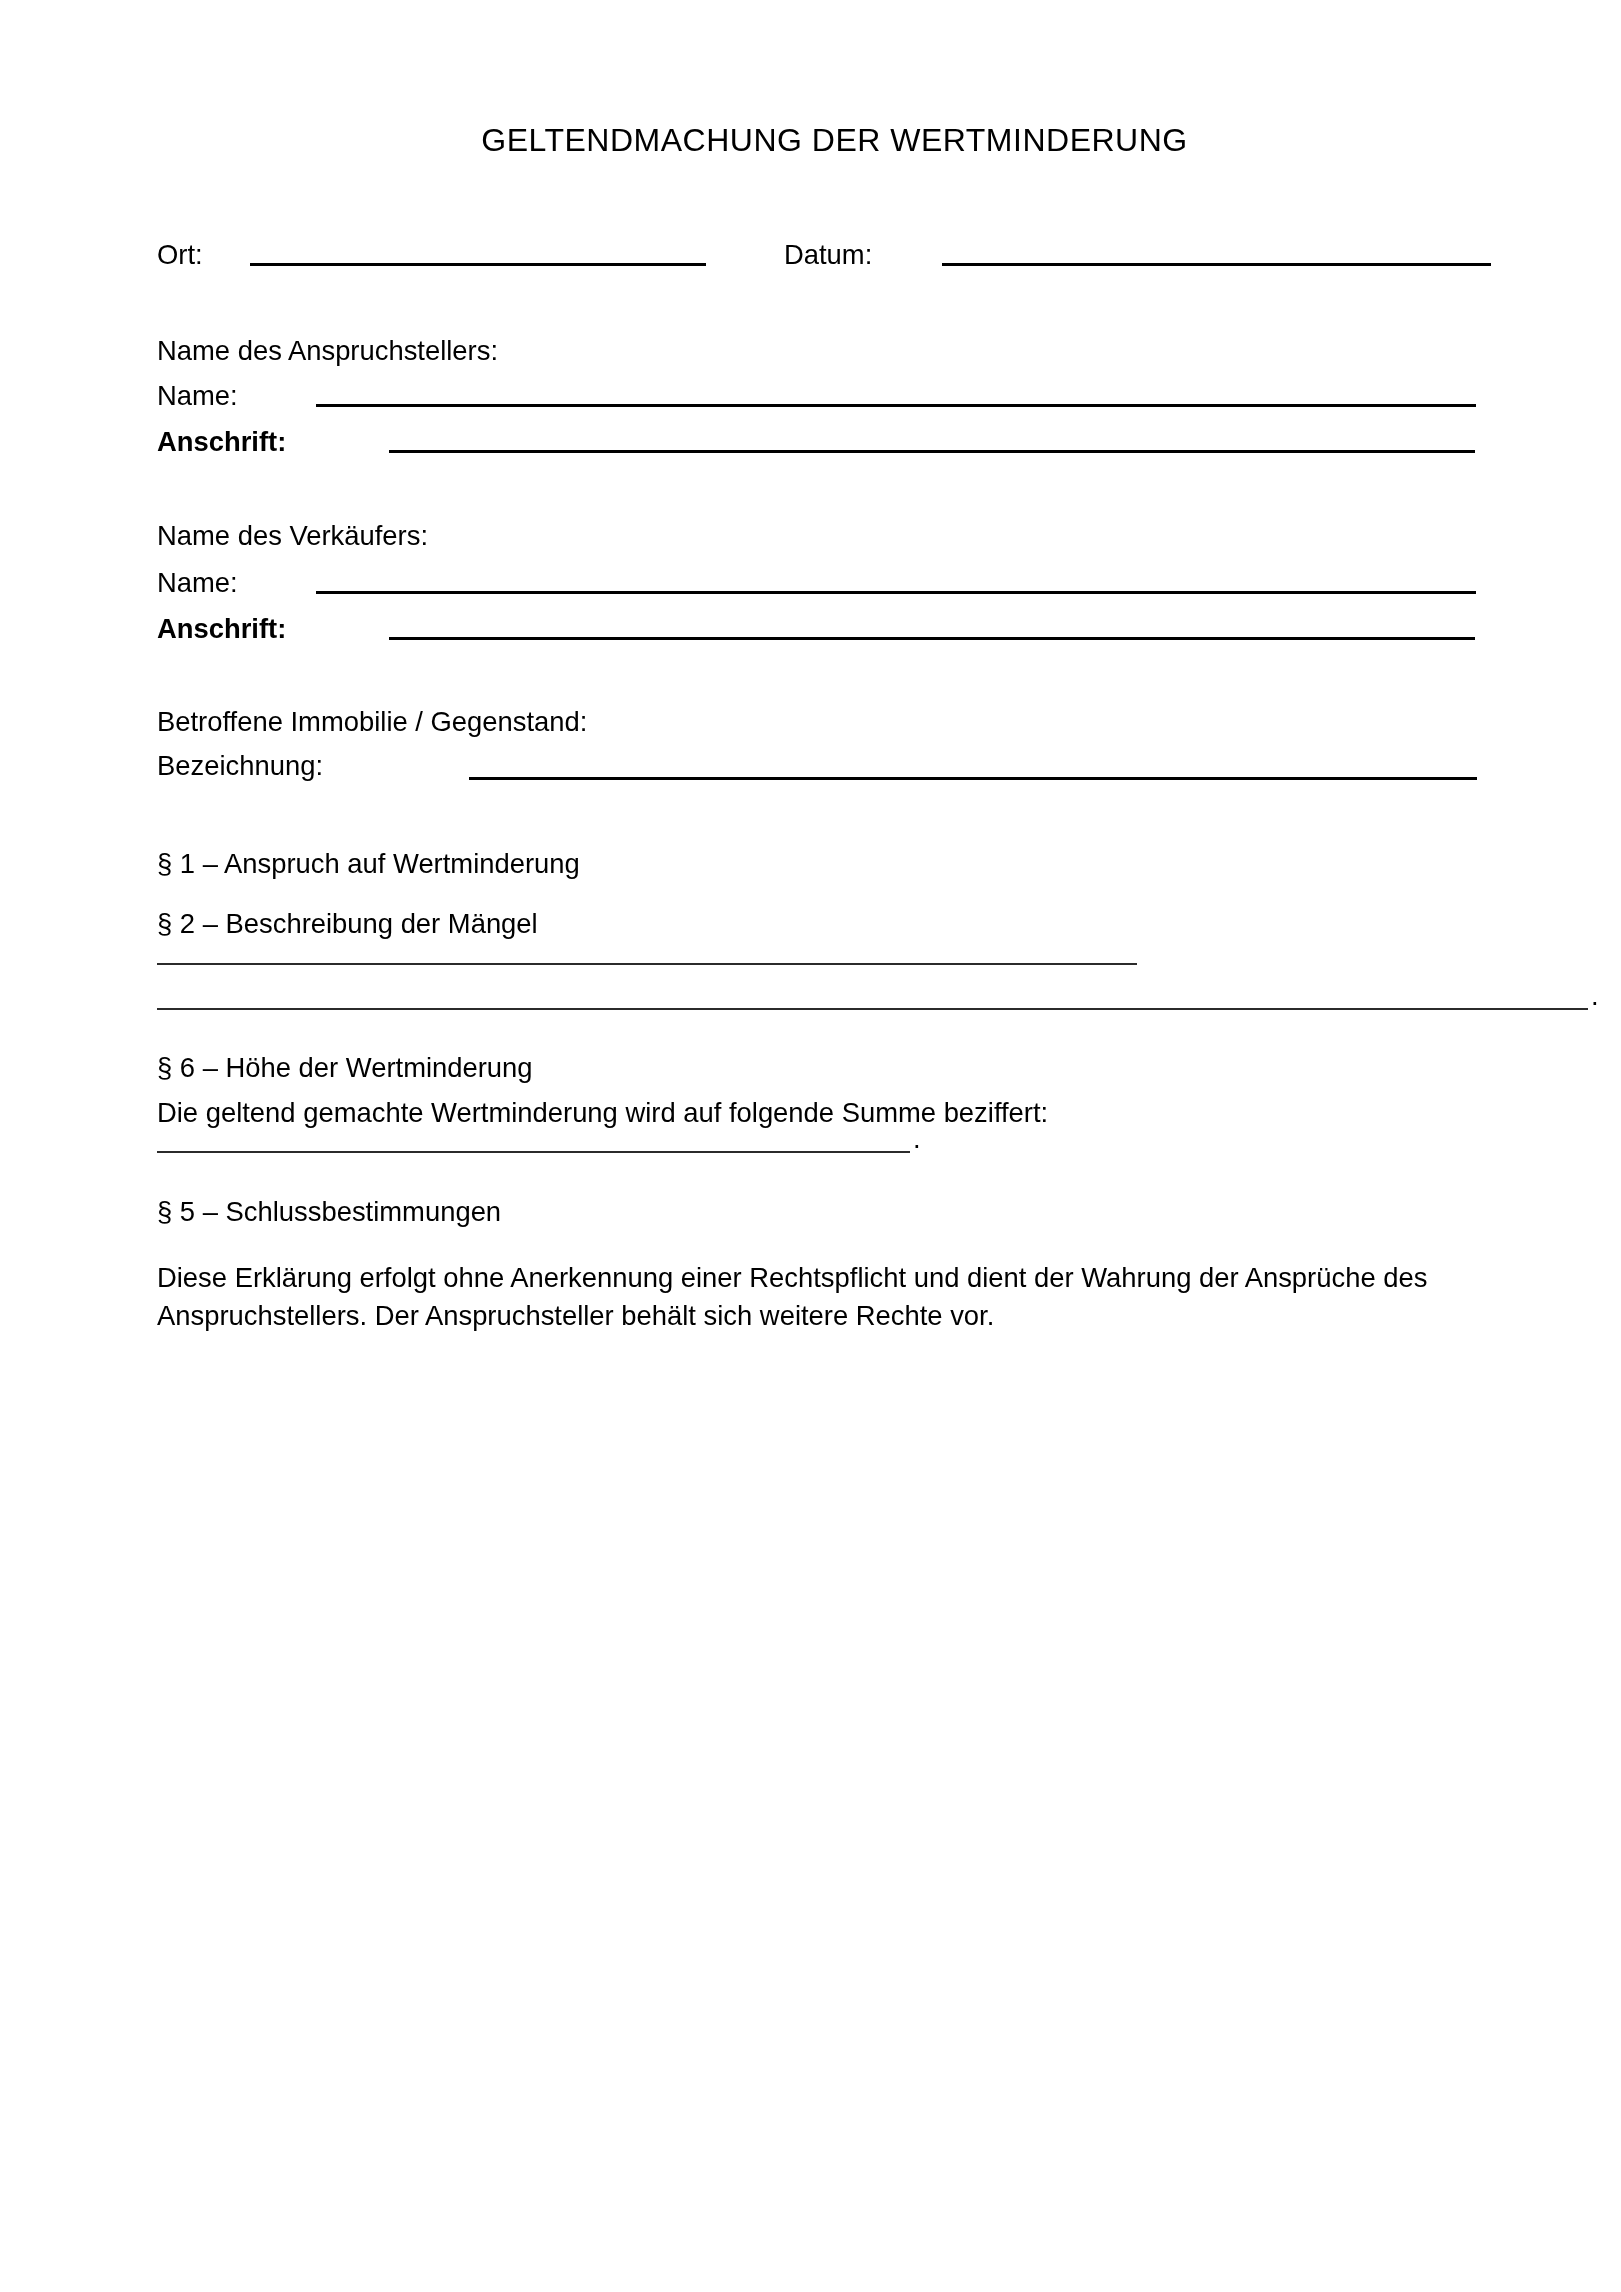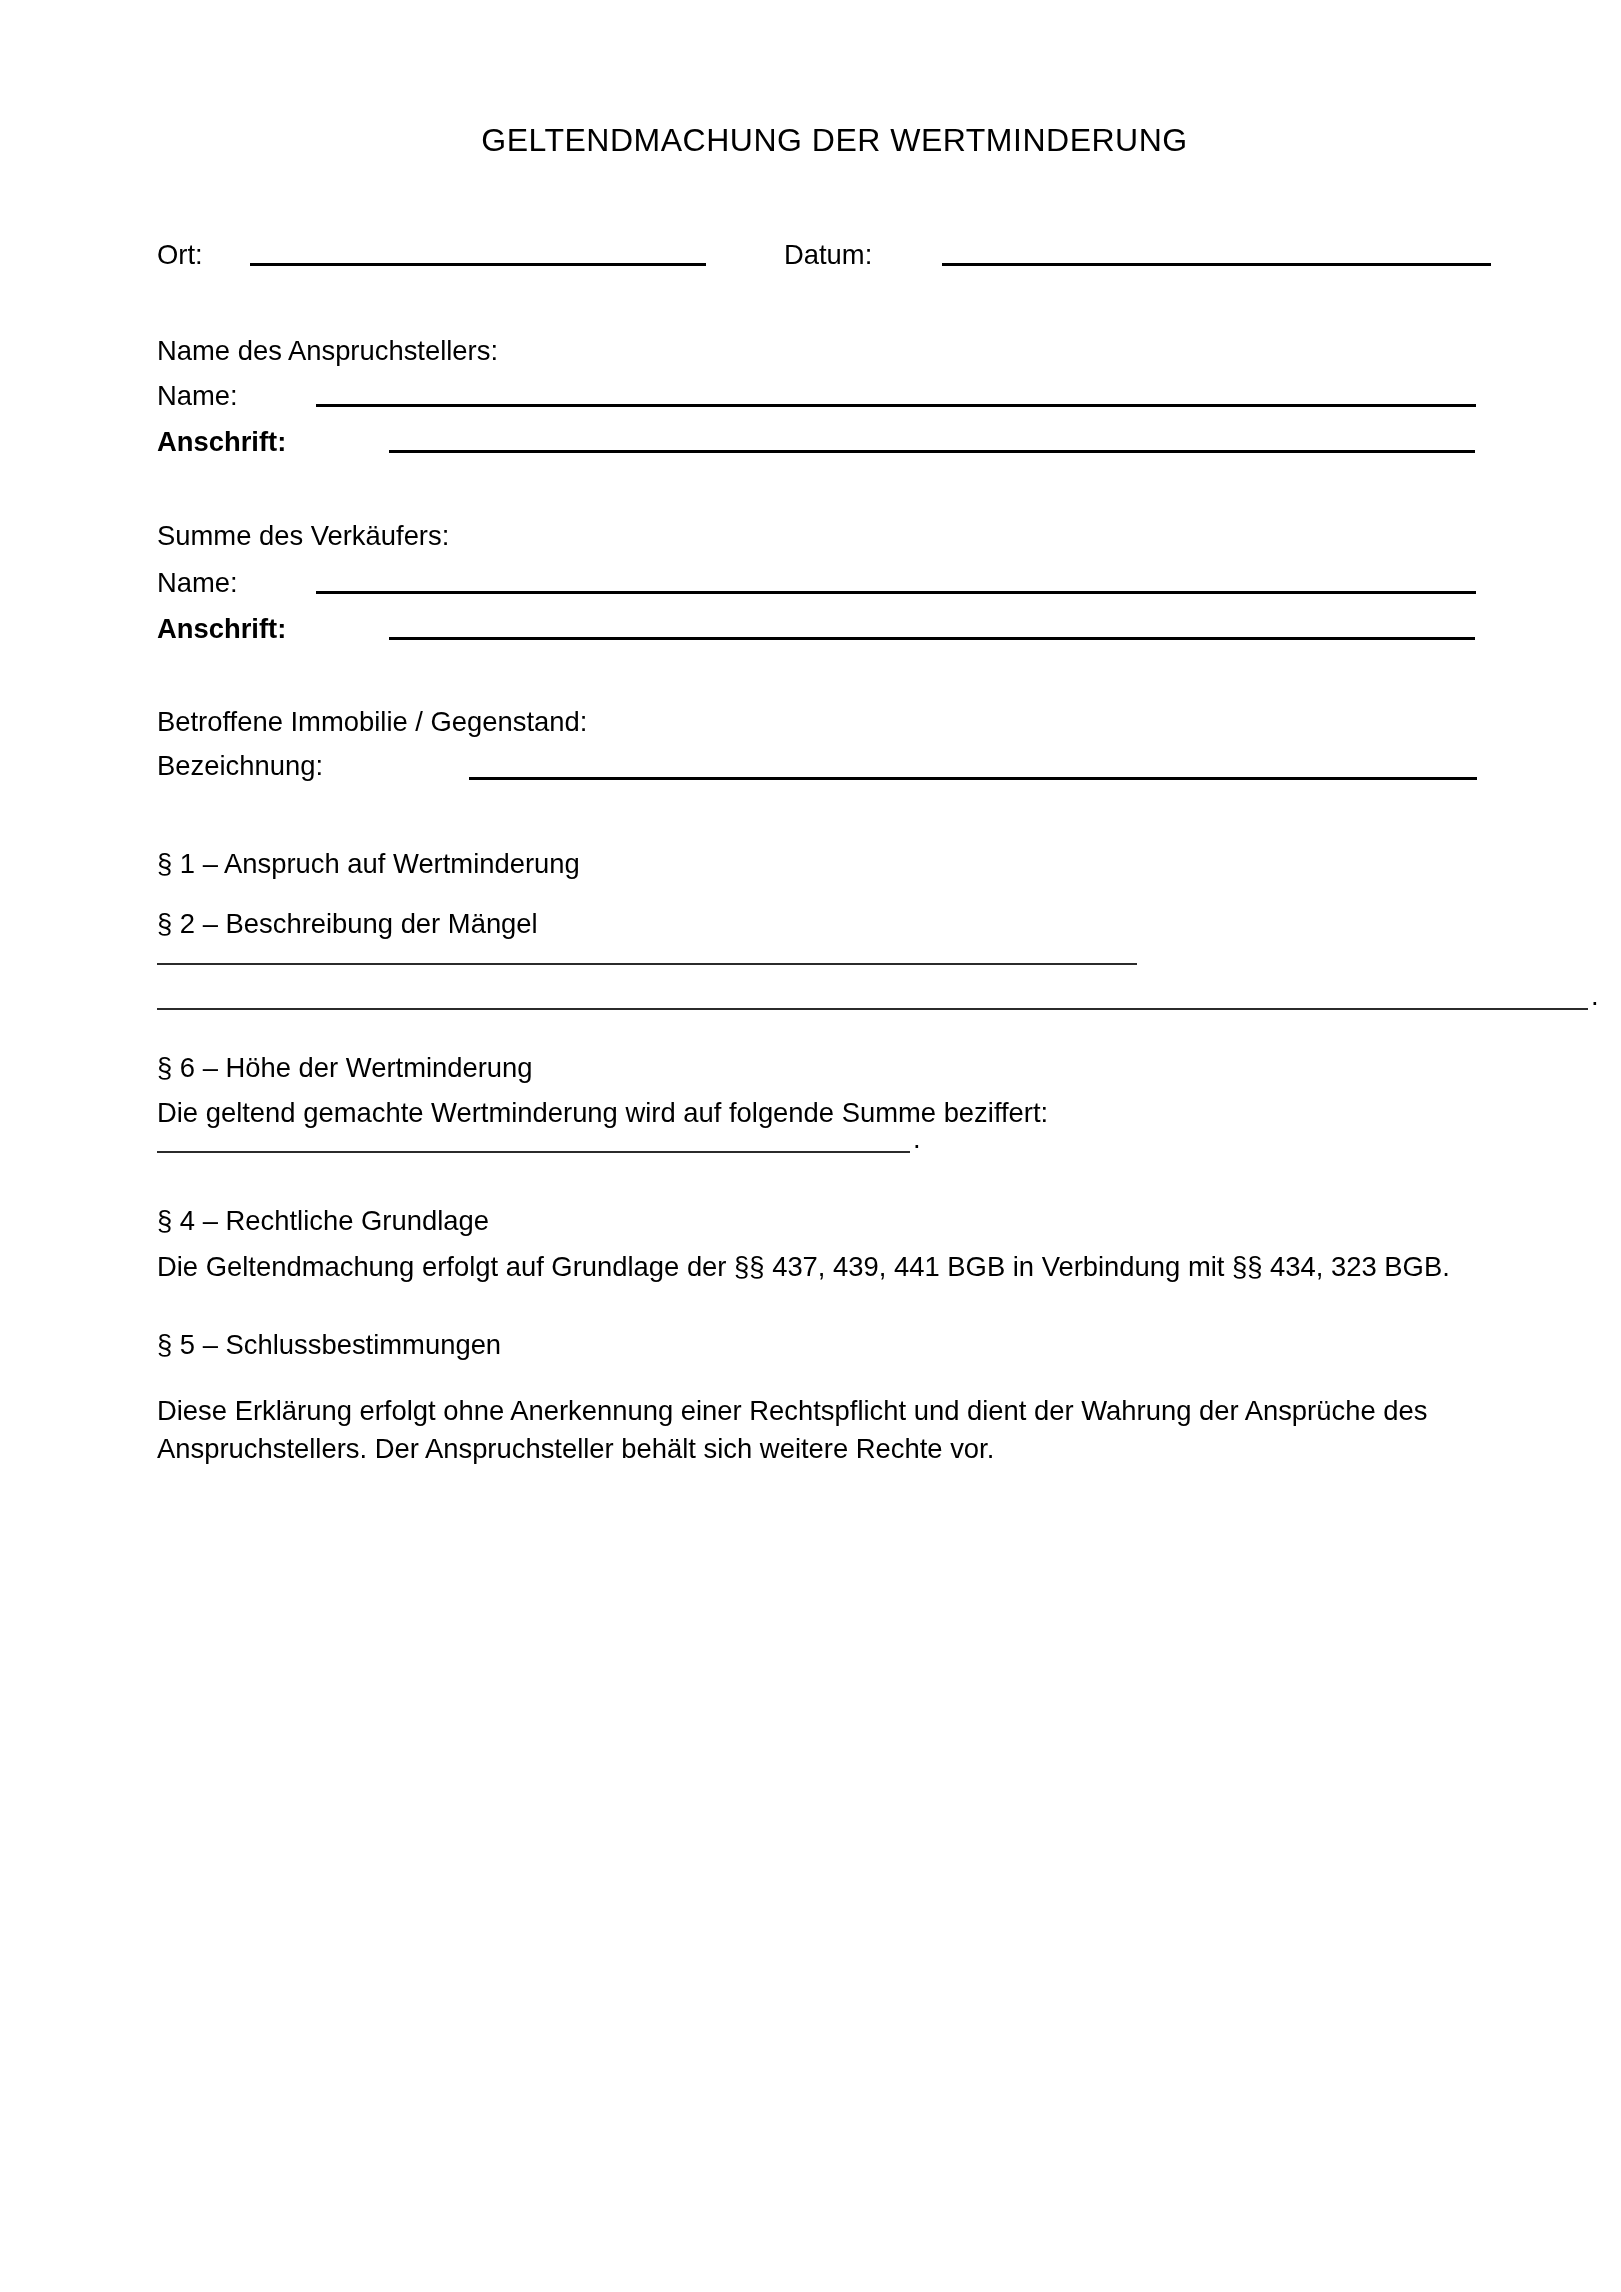--- a/index.html
+++ b/index.html
@@ -101,21 +101,21 @@
       <span class="label w-name-label">Name:</span>
       <div class="field-line w-name-line"></div>
     </div>
     <div class="row" style="margin-top:13.7px;">
       <span class="label w-addr-label">Anschrift:</span>
       <div class="field-line w-addr-line"></div>
     </div>
   </div>
 
   <div>
-    <span class="h" style="margin-top:61px;">Summe des Verkäufers:</span>
+    <span class="h" style="margin-top:61px;">Name des Verkäufers:</span>
     <div class="row" style="margin-top:13.7px;">
       <span class="label w-name-label">Name:</span>
       <div class="field-line w-name-line"></div>
     </div>
     <div class="row" style="margin-top:12.7px;">
       <span class="label w-addr-label">Anschrift:</span>
       <div class="field-line w-addr-line"></div>
     </div>
   </div>
 
@@ -144,24 +144,20 @@
 
   <div>
     <span class="h" style="margin-top:41px;">§ 6 – Höhe der Wertminderung</span>
     <p class="p" style="margin-top:10.8px;">Die geltend gemachte Wertminderung wird auf folgende Summe beziffert:</p>
     <div class="blank-row" style="margin-top:0; height:20.6px;">
       <div class="write-line w-blank-3"></div>
       <span class="line-period">.</span>
     </div>
   </div>
 
-  <div>
-    <span class="h" style="margin-top:51px;">§ 4 – Rechtliche Grundlage</span>
-    <p class="p" style="margin-top:10.8px;">Die Geltendmachung erfolgt auf Grundlage der §§ 437, 439, 441 BGB in Verbindung mit §§ 434, 323 BGB.</p>
-  </div>
 
   <div>
     <span class="h" style="margin-top:42px;">§ 5 – Schlussbestimmungen</span>
     <p class="p" style="margin-top:31px;">Diese Erklärung erfolgt ohne Anerkennung einer Rechtspflicht und dient der Wahrung der Ansprüche des Anspruchstellers. Der Anspruchsteller behält sich weitere Rechte vor.</p>
   </div>
 
 </div>
 
 
 </body></html>

